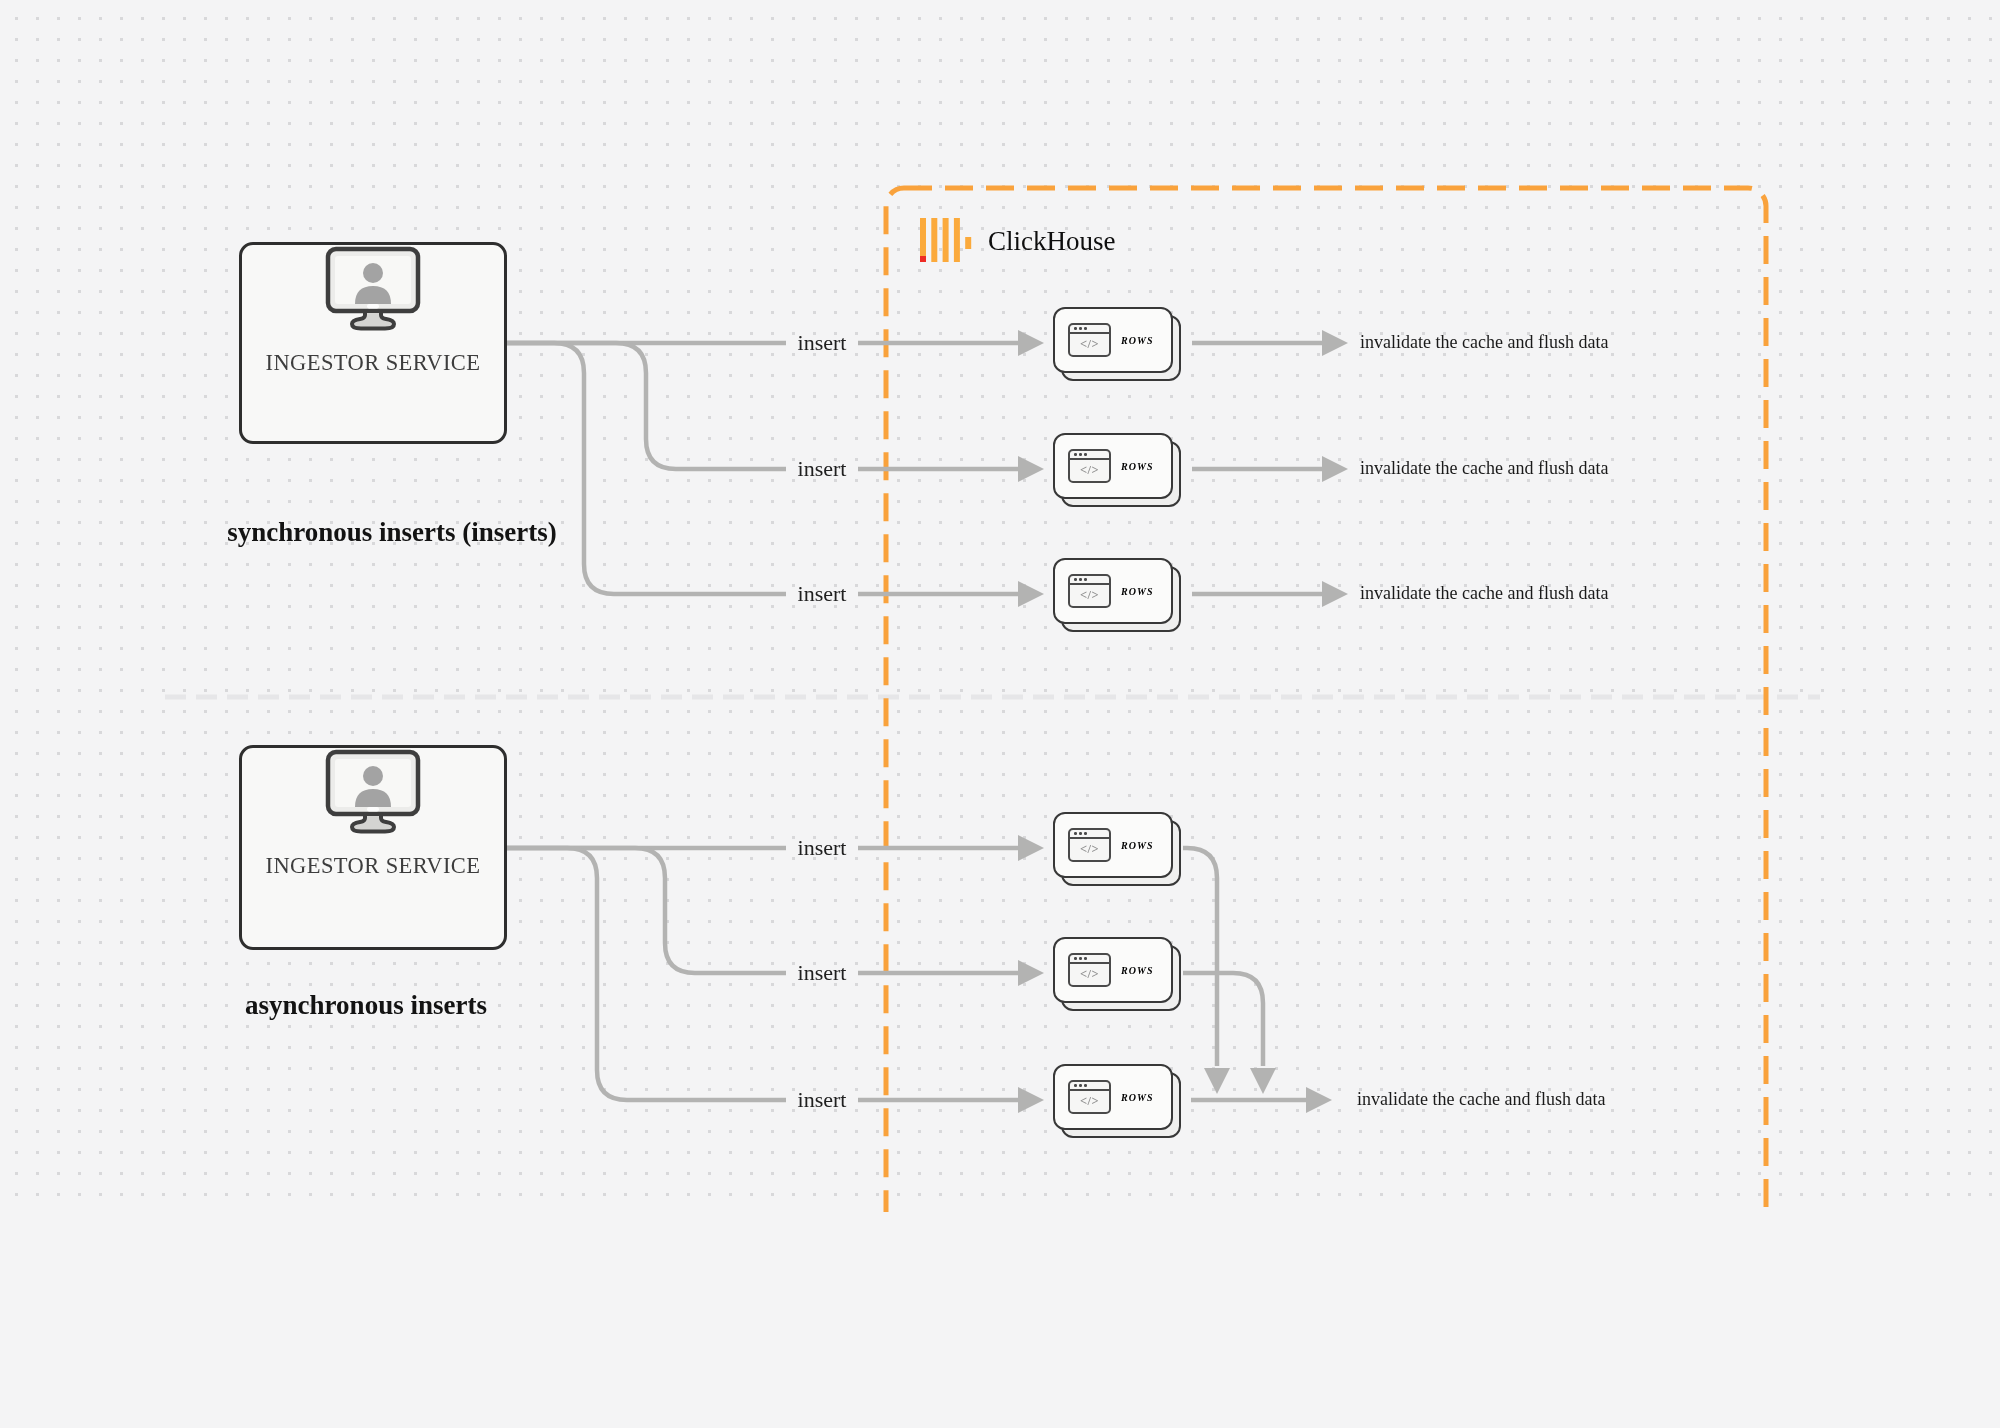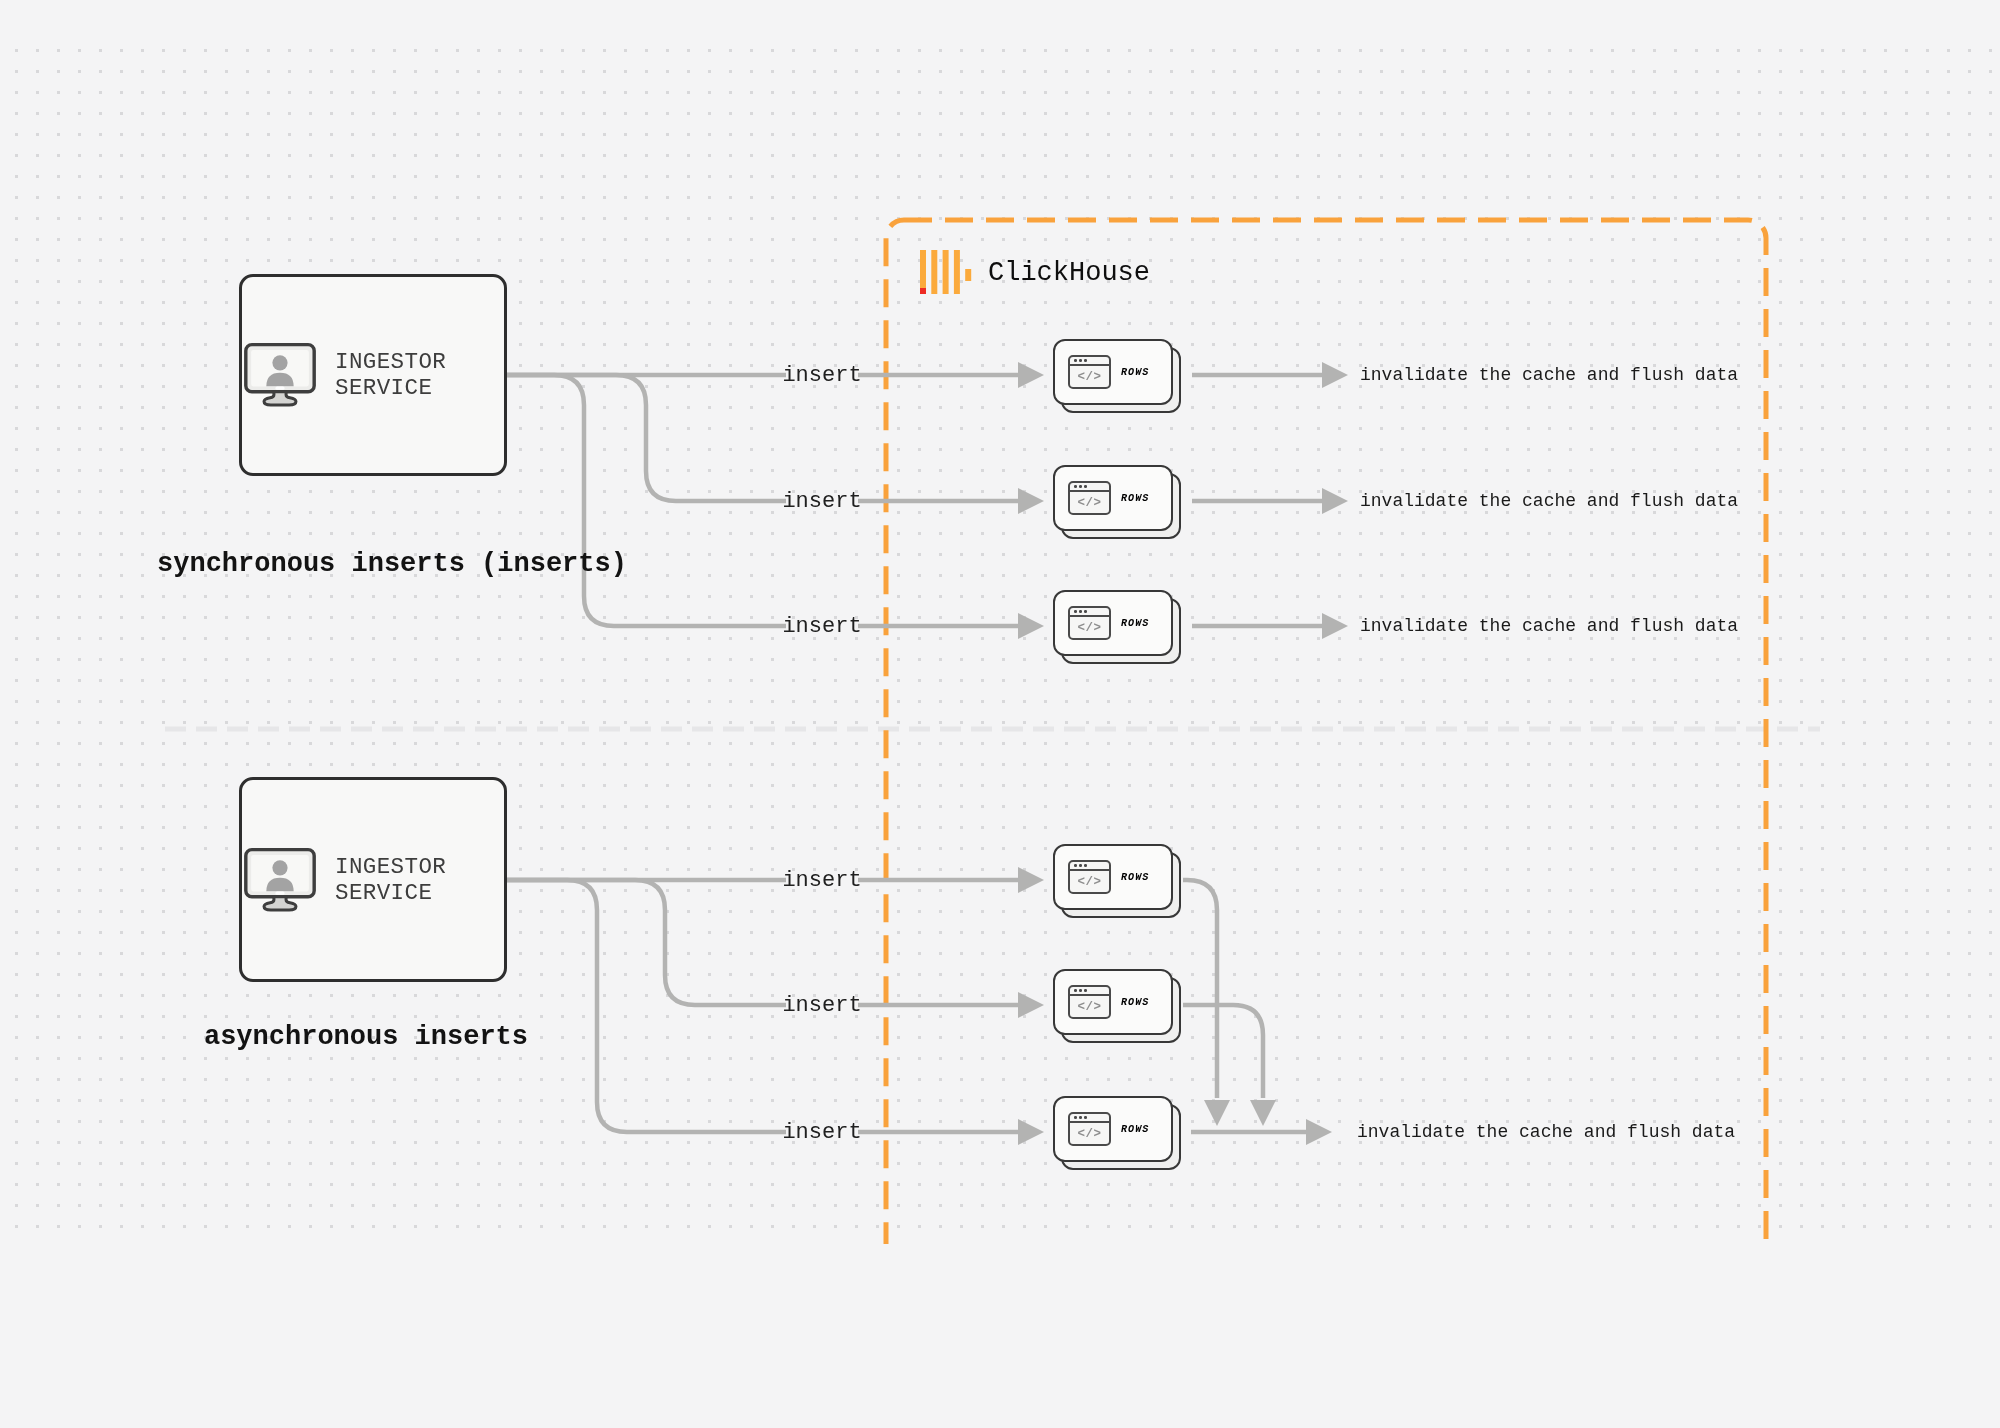--- a/index.html
+++ b/index.html
@@ -7,42 +7,42 @@
 
   .canvas {
     position: relative;
     width: 2000px;
     height: 1212px;
     overflow: hidden;
     background-color: #f4f4f5;
     background-image: radial-gradient(circle, #d8d8da 1.5px, transparent 1.6px);
     background-size: 21px 21px;
     background-position: 6px 8px;
-    font-family: Liberation Mono, monospace;
-    margin-top: 32px;
+    font-family: Liberation Serif, serif;
   }
 
   svg.connector-layer {
     position: absolute;
     left: 0; top: 0;
     width: 2000px; height: 1428px;
     z-index: 1;
   }
 
   
   .ingestor-box {
     position: absolute;
     width: 268px;
     background: #f8f8f7;
     border: 3.5px solid #2e2e2e;
     border-radius: 14px;
     z-index: 3;
     display: flex;
+    flex-direction: column;
     align-items: center;
-    justify-content: space-between;
+    justify-content: flex-start;
     gap: 17px;
   }
   .ingestor-label {
     font-size: 22.5px;
     color: #3d3d3d;
     letter-spacing: 0.4px;
   }
 
   
   .caption {

